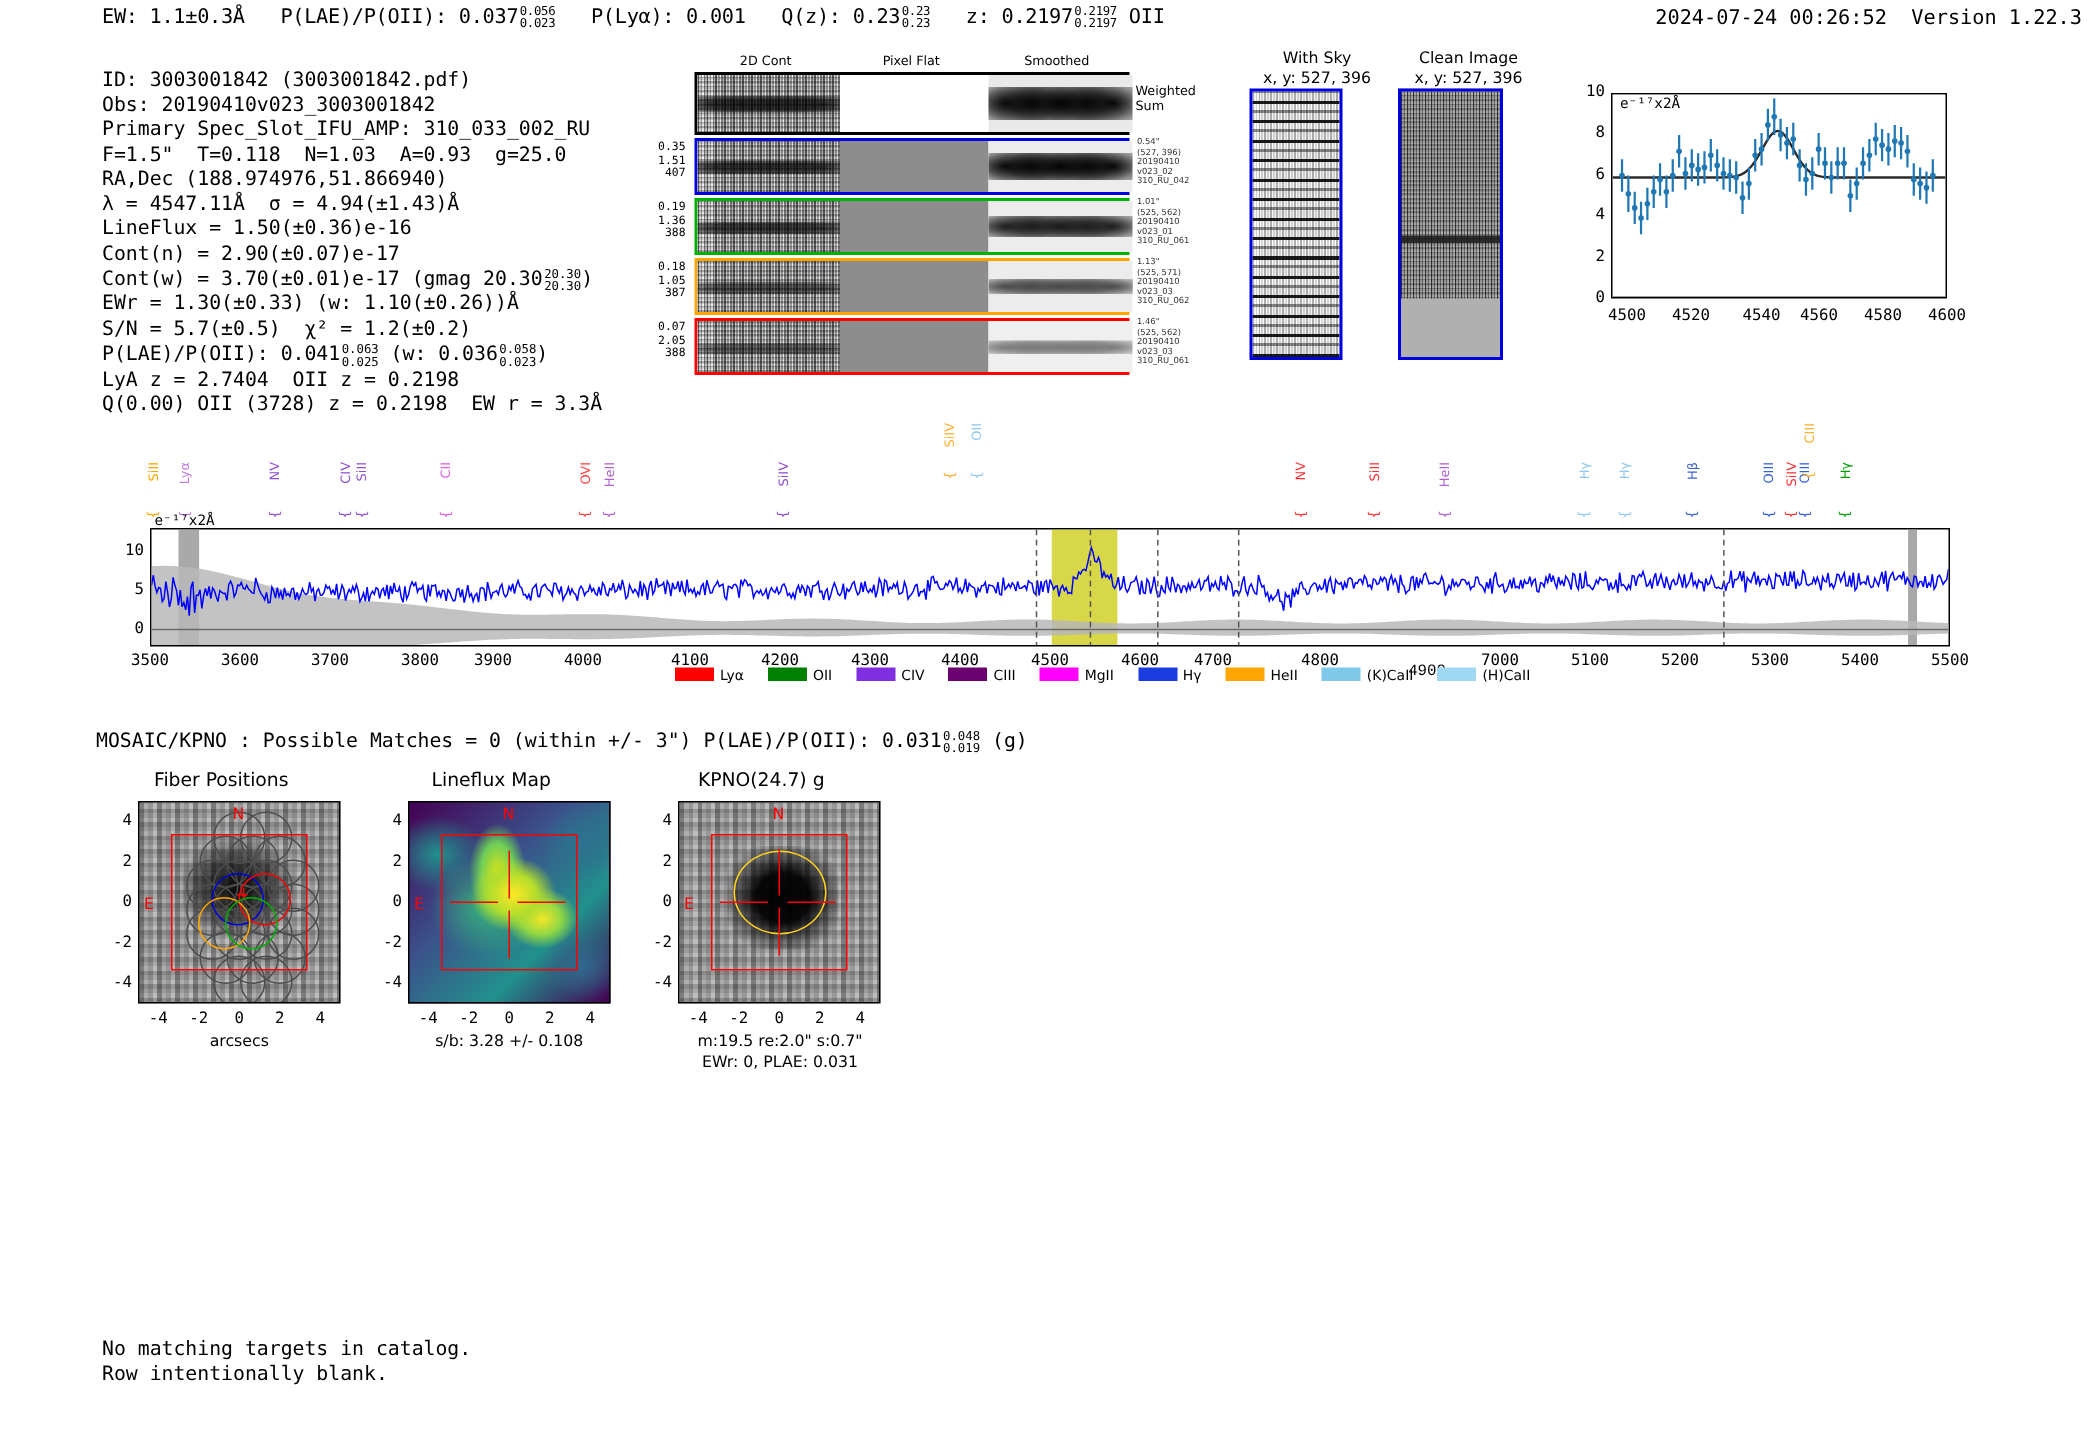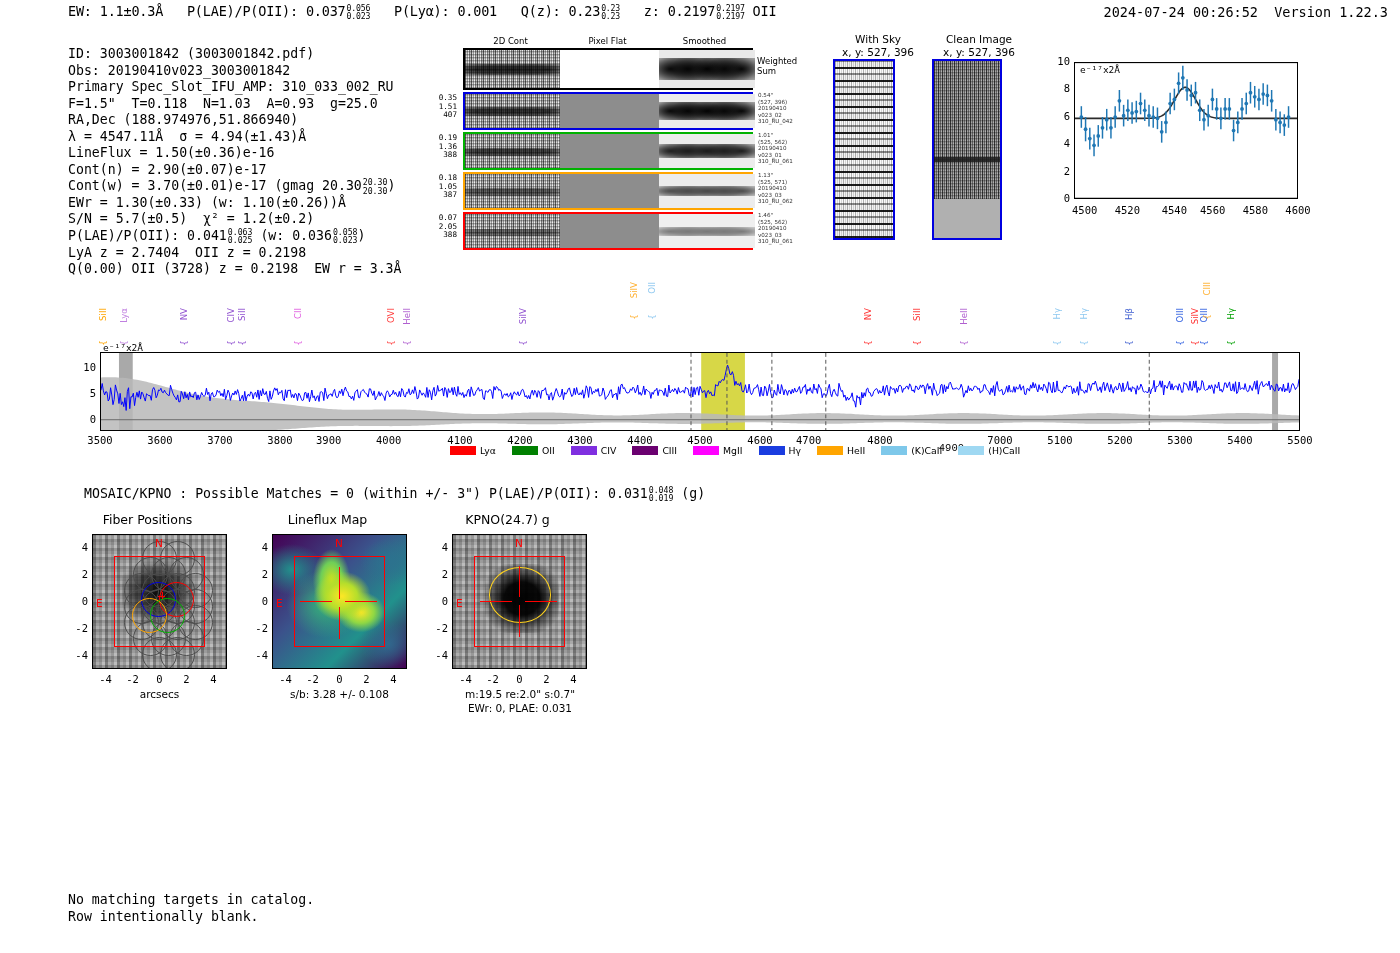--- a/index.html
+++ b/index.html
@@ -438,21 +438,21 @@
       <div class="tick" style="left: 876px; top: 154px; width: 48px; text-align: center;">7000</div>
       <div class="tick" style="left: 936px; top: 154px; width: 48px; text-align: center;">5100</div>
       <div class="tick" style="left: 996px; top: 154px; width: 48px; text-align: center;">5200</div>
       <div class="tick" style="left: 1056px; top: 154px; width: 48px; text-align: center;">5300</div>
       <div class="tick" style="left: 1116px; top: 154px; width: 48px; text-align: center;">5400</div>
       <div class="tick" style="left: 1176px; top: 154px; width: 48px; text-align: center;">5500</div>
     </div>
   <div class="legend" id="speclegend" style="left:350px;top:165px;"><span class="lgitem"><span class="lgsw" style="background: rgb(255, 0, 0);"></span><span>Lyα</span></span><span class="lgitem"><span class="lgsw" style="background: rgb(0, 128, 0);"></span><span>OII</span></span><span class="lgitem"><span class="lgsw" style="background: rgb(127, 47, 224);"></span><span>CIV</span></span><span class="lgitem"><span class="lgsw" style="background: rgb(107, 0, 112);"></span><span>CIII</span></span><span class="lgitem"><span class="lgsw" style="background: rgb(255, 0, 255);"></span><span>MgII</span></span><span class="lgitem"><span class="lgsw" style="background: rgb(26, 60, 224);"></span><span>Hγ</span></span><span class="lgitem"><span class="lgsw" style="background: rgb(255, 165, 0);"></span><span>HeII</span></span><span class="lgitem"><span class="lgsw" style="background: rgb(126, 200, 234);"></span><span>(K)CaII</span></span><span class="lgitem"><span class="lgsw" style="background: rgb(159, 216, 242);"></span><span>(H)CaII</span></span></div>
 </div>
 
-<div class="abs mono nowrap" style="left:84px;top:486px;font-size:13.2px;">
+<div class="abs mono nowrap" style="left:64px;top:486px;font-size:13.2px;">
   <span>MOSAIC/KPNO : Possible Matches = 0 (within +/- 3")  P(LAE)/P(OII): 0.031</span><span class="frac"><span>0.048</span><br><span>0.019</span></span>
   <span>(g)</span>
 </div>
 
 <div class="abs" id="p-fiber" style="left:60px;top:512px;width:175px;height:195px;">
   <div class="ptitle" style="left:0;top:0;width:175px;">Fiber Positions</div>
   <div class="imgframe greytex" id="fiber-img" style="left:32px;top:22px;width:135px;height:135px;">
     <div class="abs" style="left:22%;top:18%;width:56%;height:50%;
         background:radial-gradient(ellipse at 48% 50%,rgba(0,0,0,.92) 0%,rgba(0,0,0,.55) 42%,rgba(0,0,0,0) 74%);"></div>
     <div id="fibercircles">

